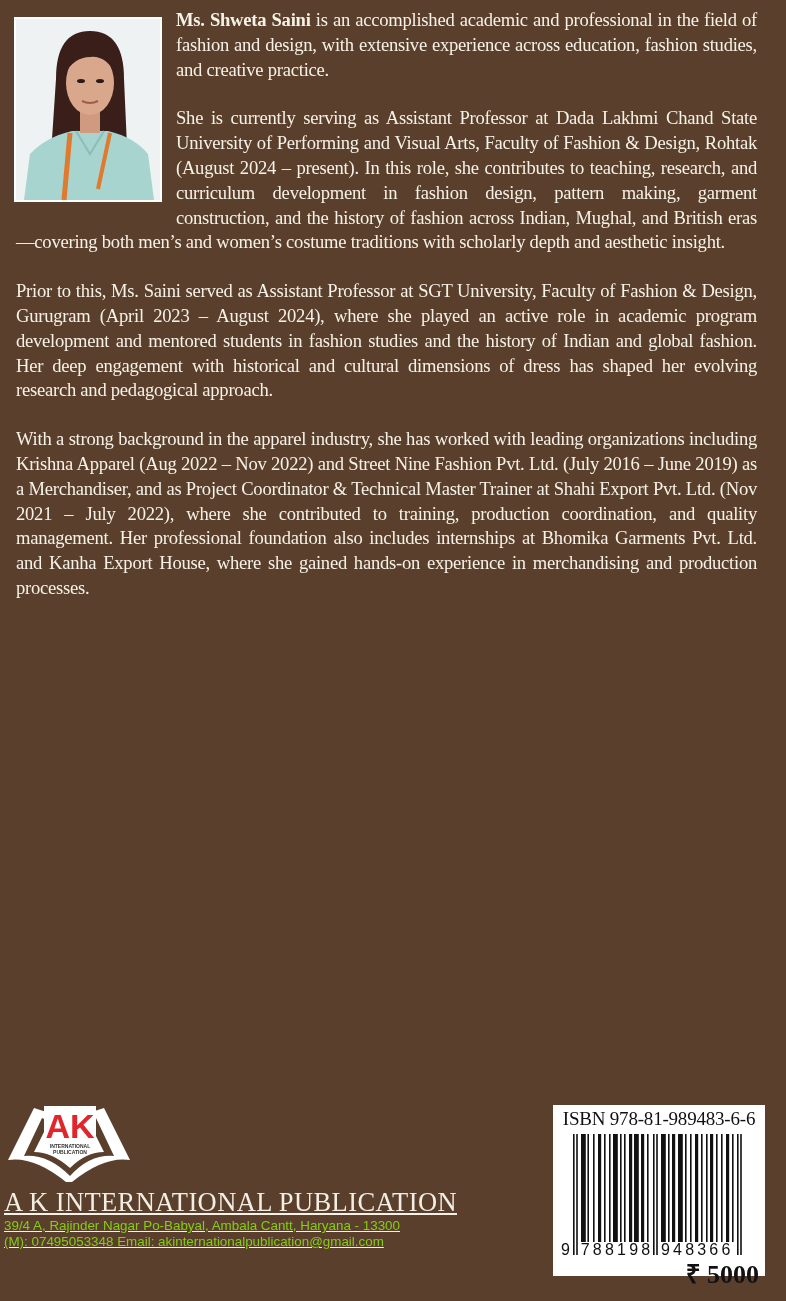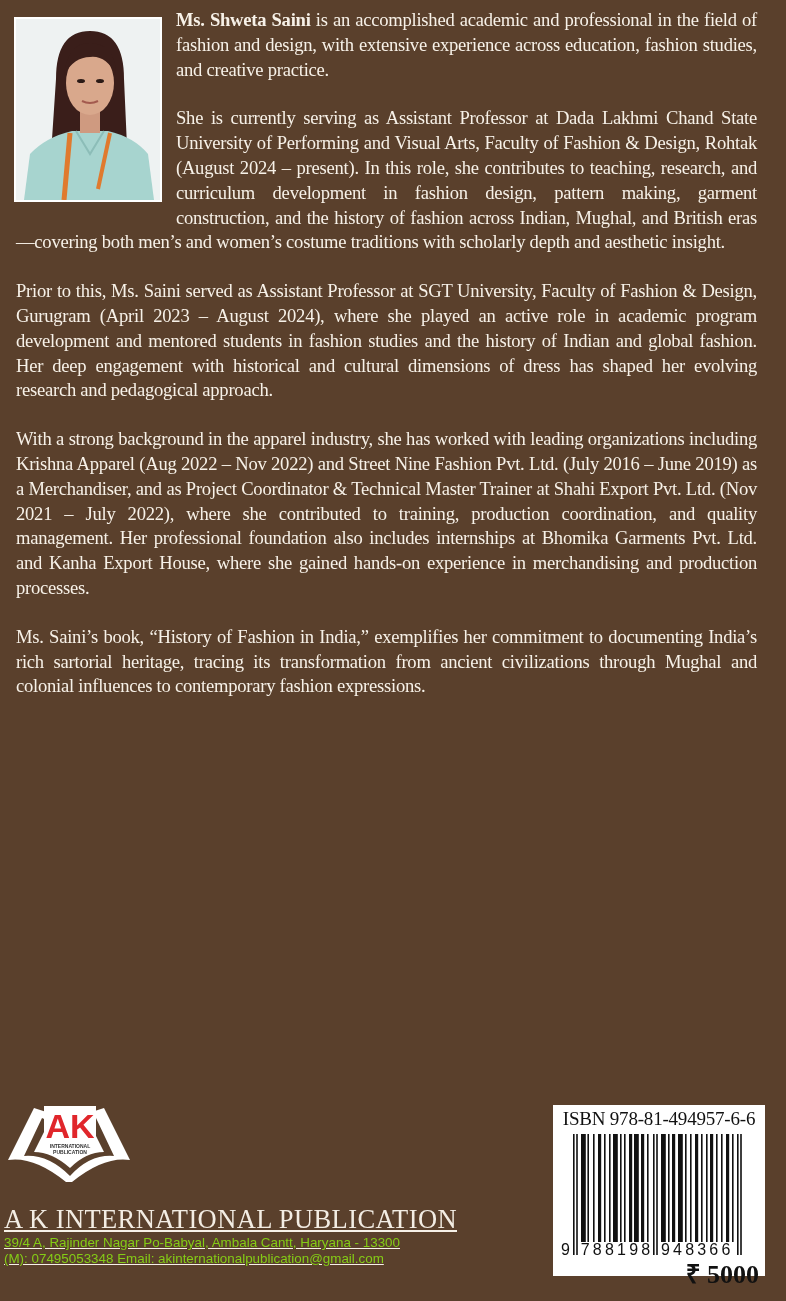--- a/index.html
+++ b/index.html
@@ -24,21 +24,21 @@
   }
   .photo svg { display: block; width: 100%; height: 100%; }
   .name { font-weight: bold; }
 
   .footer-left { position: absolute; left: 4px; top: 1100px; width: 500px; text-decoration: underline; }
   .logo { width: 130px; height: 85px; margin-left: 0; }
   .logo svg { width: 100%; height: 100%; display: block; }
   .publisher {
     font-family: "Liberation Serif", serif;
     font-size: 26.5px; letter-spacing: 0.4px;
-    margin-top: 19px; color: #f3ede4;
+    margin-top: 2px; color: #f3ede4;
   }
   .addr {
     font-family: "Liberation Sans", "DejaVu Sans", sans-serif;
     font-size: 13.4px; line-height: 16px; color: #84cc16;
   }
 
   .isbn-box {
     position: absolute; left: 553px; top: 1105px; width: 212px; height: 171px;
     background: #ffffff; color: #111; box-sizing: border-box;
   }
@@ -81,21 +81,20 @@
       <path d="M48 56 Q52 22 76 24 Q100 26 100 56 Q90 36 74 38 Q58 38 48 56 Z" fill="#3a1e1a"></path>
       <ellipse cx="65" cy="62" rx="4" ry="2" fill="#2b1a16"></ellipse>
       <ellipse cx="84" cy="62" rx="4" ry="2" fill="#2b1a16"></ellipse>
       <path d="M66 82 Q74 86 82 82" stroke="#a35a4e" stroke-width="2" fill="none"></path>
     </svg>
   </div>
   <p><span class="name">Ms. Shweta Saini</span><span> is an accomplished academic and professional in the field of fashion and design, with extensive experience across education, fashion studies, and creative practice.</span></p>
   <p>She is currently serving as Assistant Professor at Dada Lakhmi Chand State University of Performing and Visual Arts, Faculty of Fashion &amp; Design, Rohtak (August 2024 – present). In this role, she contributes to teaching, research, and curriculum development in fashion design, pattern making, garment construction, and the history of fashion across Indian, Mughal, and British eras—covering both men’s and women’s costume traditions with scholarly depth and aesthetic insight.</p>
   <p>Prior to this, Ms. Saini served as Assistant Professor at SGT University, Faculty of Fashion &amp; Design, Gurugram (April 2023 – August 2024), where she played an active role in academic program development and mentored students in fashion studies and the history of Indian and global fashion. Her deep engagement with historical and cultural dimensions of dress has shaped her evolving research and pedagogical approach.</p>
   <p>With a strong background in the apparel industry, she has worked with leading organizations including Krishna Apparel (Aug 2022 – Nov 2022) and Street Nine Fashion Pvt. Ltd. (July 2016 – June 2019) as a Merchandiser, and as Project Coordinator &amp; Technical Master Trainer at Shahi Export Pvt. Ltd. (Nov 2021 – July 2022), where she contributed to training, production coordination, and quality management. Her professional foundation also includes internships at Bhomika Garments Pvt. Ltd. and Kanha Export House, where she gained hands-on experience in merchandising and production processes.</p>
-  <p>Ms. Saini’s book, “History of Fashion in India,” exemplifies her commitment to documenting India’s rich sartorial heritage, tracing its transformation from ancient civilizations through Mughal and colonial influences to contemporary fashion expressions.</p>
 </div>
 
 <div class="footer-left">
   <div class="logo">
     <svg viewBox="0 0 130 85">
 
       <path d="M4 60 L30 8 Q50 14 65 22 Q80 14 100 8 L126 60 Q100 56 68 82 L62 82 Q30 56 4 60 Z" fill="#ffffff"></path>
       <path d="M20 56 L38 18 Q52 24 65 34 Q78 24 92 18 L110 56 Q86 54 66 76 Q44 54 20 56 Z" fill="#5a402c"></path>
       <path d="M30 52 L44 24 Q56 30 65 40 Q74 30 86 24 L100 52 Q82 52 66 68 Q48 52 30 52 Z" fill="#ffffff"></path>
 
@@ -104,21 +103,21 @@
       <text x="66" y="48" text-anchor="middle" font-family="Liberation Sans, sans-serif" font-weight="bold" font-size="5" fill="#333">INTERNATIONAL</text>
       <text x="66" y="54" text-anchor="middle" font-family="Liberation Sans, sans-serif" font-weight="bold" font-size="5" fill="#333">PUBLICATION</text>
     </svg>
   </div>
   <div class="publisher">A K INTERNATIONAL PUBLICATION</div>
   <div class="addr">39/4 A, Rajinder Nagar Po-Babyal, Ambala Cantt, Haryana - 13300</div>
   <div class="addr">(M): 07495053348 Email: akinternationalpublication@gmail.com</div>
 </div>
 
 <div class="isbn-box">
-  <div class="isbn-title">ISBN 978-81-494957-6-6</div>
+  <div class="isbn-title">ISBN 978-81-989483-6-6</div>
   <svg class="barcode" viewBox="0 0 170 121" preserveAspectRatio="none">
     <g fill="#111">
       <rect x="0" y="0" width="1.6" height="121"></rect>
         <rect x="3.2" y="0" width="1.6" height="121"></rect>
       <rect x="8" y="0" width="4.8" height="108"></rect>
         <rect x="14.4" y="0" width="1.6" height="108"></rect>
       <rect x="20" y="0" width="1.6" height="108"></rect>
         <rect x="25" y="0" width="3.2" height="108"></rect>
       <rect x="31" y="0" width="1.6" height="108"></rect>
         <rect x="36" y="0" width="1.6" height="108"></rect>

